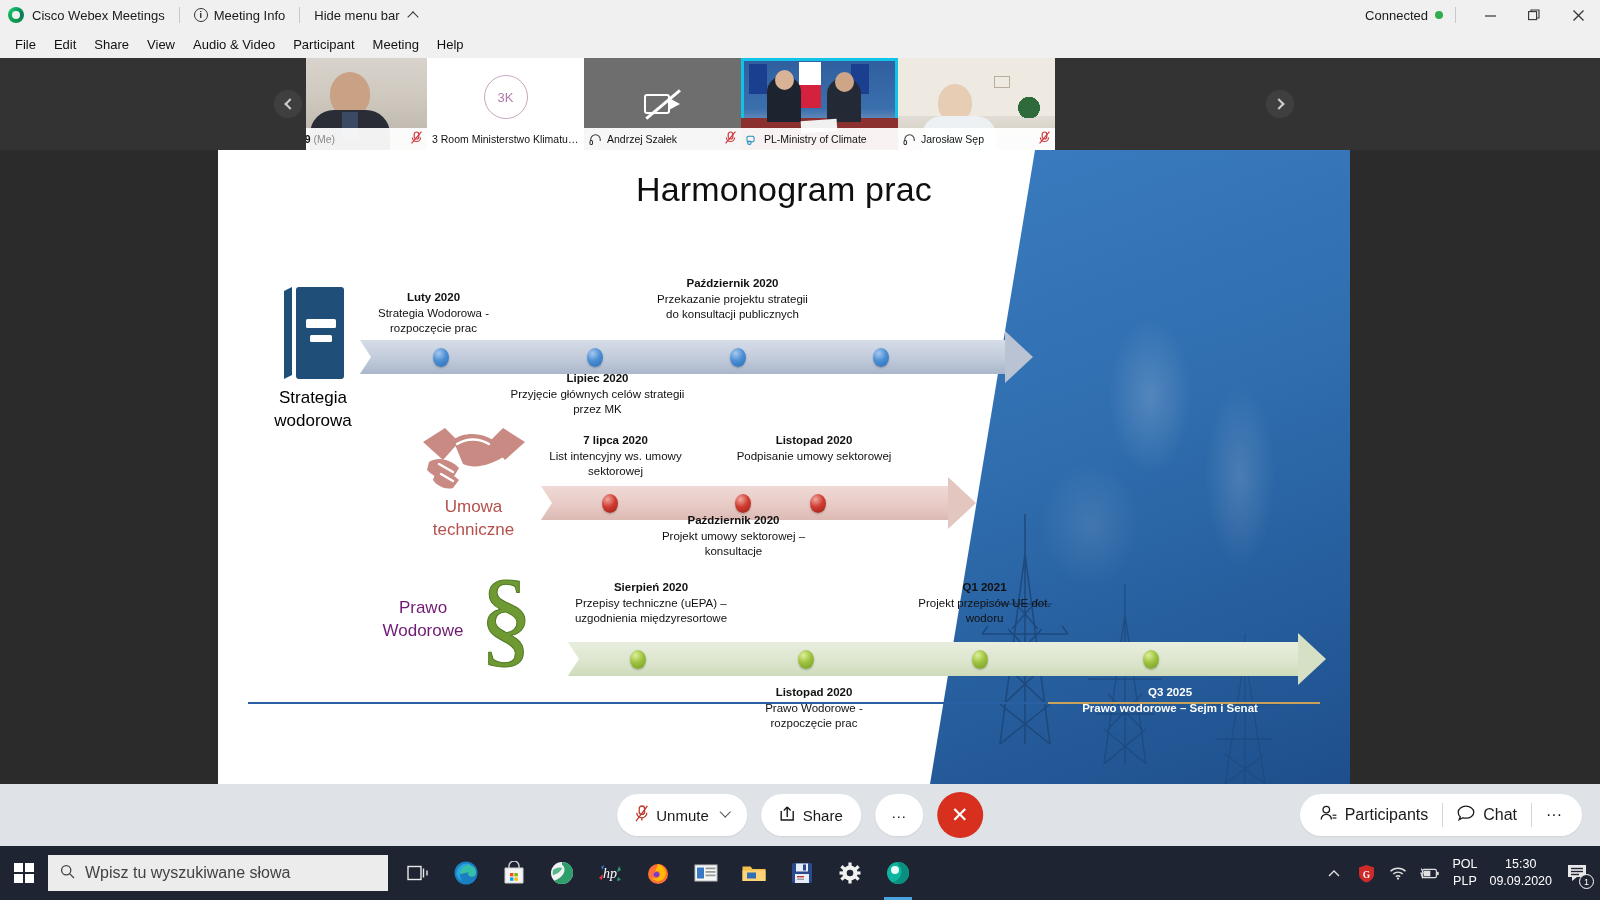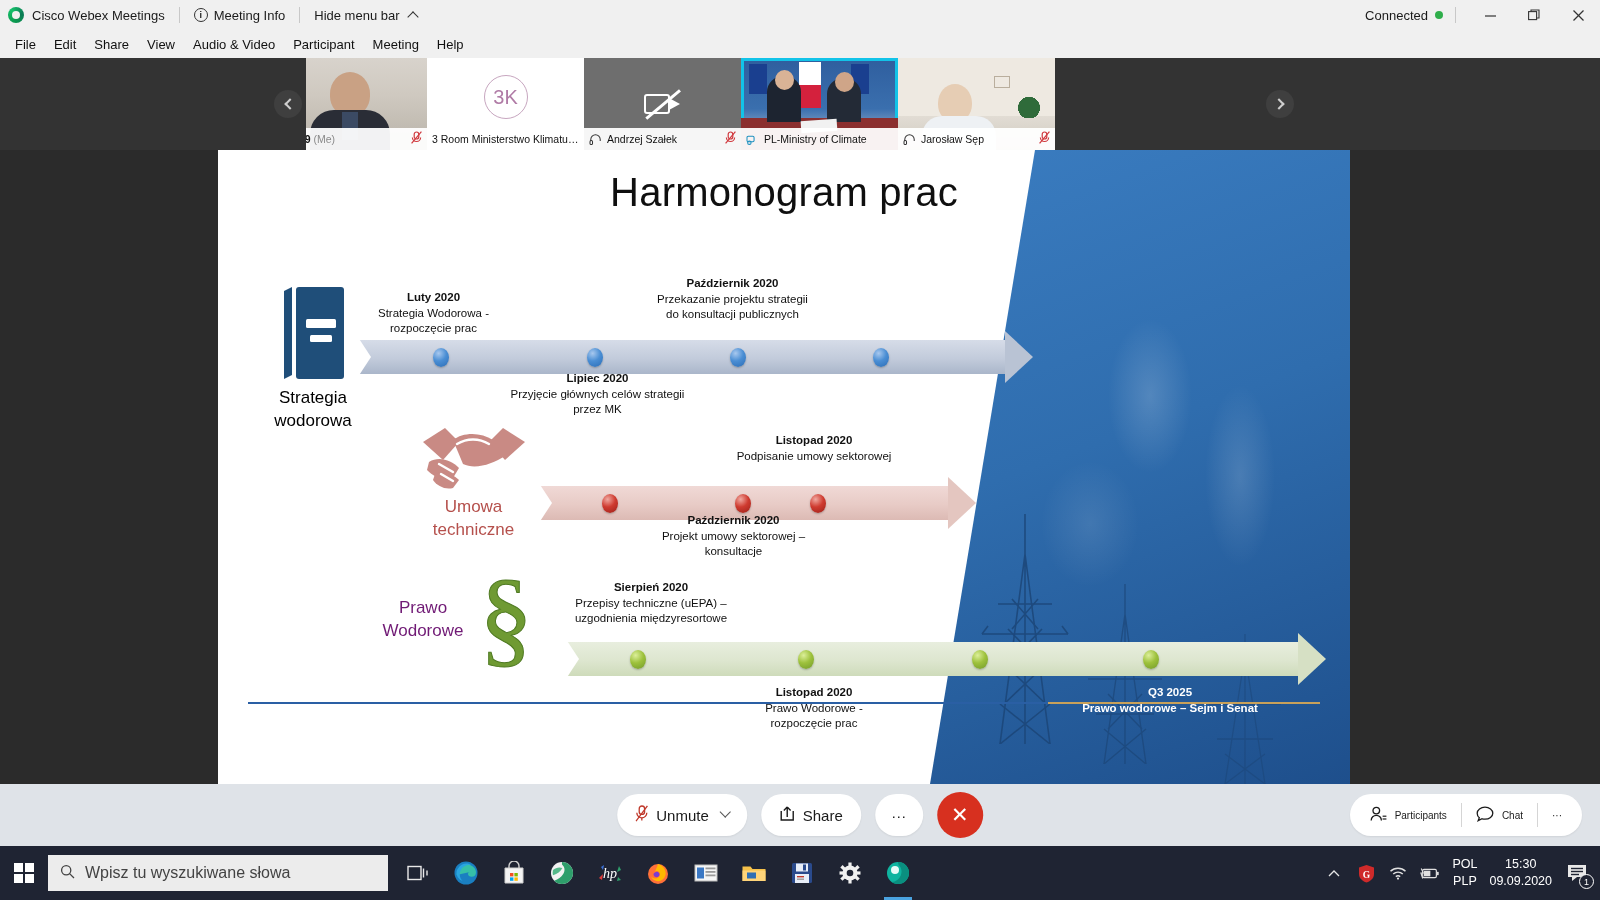--- a/index.html
+++ b/index.html
@@ -81,21 +81,21 @@
   
   .vid1{ background:linear-gradient(180deg,#d8d3cc 0%,#cfc9c0 40%,#b8b2a8 100%); }
   .vid1 .head{ position:absolute; left:60px; top:14px; width:40px; height:44px; border-radius:50% 50% 45% 45%; background:#c9a184;}
   .vid1 .body{ position:absolute; left:40px; top:52px; width:80px; height:40px; background:#2a2d36; border-radius:24px 24px 0 0;}
   .vid1 .shirt{ position:absolute; left:72px; top:54px; width:16px; height:28px; background:#3b4a63; }
 
   .avatar3k{ background:#ffffff; display:flex;align-items:center;justify-content:center;}
   .avatar-circle{
     width:44px;height:44px;border-radius:50%;border:1.5px solid #c7a6bf;
     display:flex;align-items:center;justify-content:center;
-    font-size:20px;color:#b07ba6; margin-bottom:14px;
+    font-size:13px;color:#b07ba6; margin-bottom:14px;
   }
 
   .vid3{ background:linear-gradient(180deg,#2f5e9e 0%,#3a6fae 55%,#cfd6dd 100%); }
   .vid3 .flagpl{ position:absolute; left:58px; top:4px; width:22px; height:46px; background:linear-gradient(180deg,#fff 0 50%,#d4213d 50% 100%); }
   .vid3 .flageu1{ position:absolute; left:8px; top:6px; width:18px;height:30px; background:#1a3f8f;}
   .vid3 .flageu2{ position:absolute; left:110px; top:6px; width:18px;height:30px; background:#1a3f8f;}
   .vid3 .p1{ position:absolute; left:26px; top:18px; width:34px;height:46px; background:#1d2430; border-radius:16px 16px 0 0;}
   .vid3 .p1h{ position:absolute; left:34px; top:12px; width:19px;height:20px;border-radius:50%; background:#d9b396;}
   .vid3 .p2{ position:absolute; left:86px; top:20px; width:34px;height:44px; background:#232a36; border-radius:16px 16px 0 0;}
   .vid3 .p2h{ position:absolute; left:94px; top:14px; width:19px;height:20px;border-radius:50%; background:#cfa588;}
@@ -146,21 +146,21 @@
     background:
       radial-gradient(ellipse 60px 110px at 40% 30%, rgba(255,255,255,.17), transparent 70%),
       radial-gradient(ellipse 50px 130px at 70% 55%, rgba(255,255,255,.14), transparent 70%),
       radial-gradient(ellipse 70px 90px at 20% 70%, rgba(255,255,255,.10), transparent 70%);
   }
   .pylon{ position:absolute; bottom:60px; }
   .pylon svg{ display:block; }
 
   .slide-title{
     position:absolute; left:0; top:20px; width:1132px; text-align:center;
-    font-size:40px; color:#0f0f0f; font-weight:400; letter-spacing:.2px;
+    font-size:34px; color:#0f0f0f; font-weight:400; letter-spacing:.2px;
     font-family:"Liberation Sans", sans-serif;
   }
 
   
   .row{ position:absolute; left:0; width:1132px; }
 
   .rowicon{ position:absolute; text-align:center; }
   .rowicon .caption{ font-size:17px; line-height:1.35; }
 
   .arrow{ position:absolute; height:34px; }
@@ -201,21 +201,21 @@
   .pill.round{ width:48px; padding:0; justify-content:center; }
   .endbtn{
     width:46px;height:46px;border-radius:50%;background:#d7301f; color:#fff;
     display:flex;align-items:center;justify-content:center;font-size:21px;
   }
   .cb-right{ position:absolute; right:18px; display:flex; align-items:center; }
   .rightpill{
     height:42px; background:#fff; border-radius:21px; display:flex; align-items:center;
     padding:0 6px; box-shadow:0 1px 2px rgba(0,0,0,.07);
   }
-  .rp-item{ display:flex;align-items:center;gap:8px;font-size:10px;color:#1a1a1a;padding:0 14px;height:26px;}
+  .rp-item{ display:flex;align-items:center;gap:8px;font-size:16px;color:#1a1a1a;padding:0 14px;height:26px;}
   .rp-div{ width:1px;height:24px;background:#d5d5d5; }
 
   
   .taskbar{
     position:absolute; left:0; top:846px; width:1600px; height:54px; background:#1f2433;
     display:flex; align-items:center;
   }
   .startbtn{ width:48px;height:54px; display:flex;align-items:center;justify-content:center;}
   .winflag{ width:20px;height:20px; display:grid; grid-template-columns:1fr 1fr; grid-template-rows:1fr 1fr; gap:2px;}
   .winflag i{ background:#fff; display:block;}
@@ -501,20 +501,24 @@
 
         <div class="arrow pink" style="left:318px; top:58px; width:412px;">
           <div class="shaft" style="width:412px;"></div>
           <div class="notch"></div>
           <div class="tip" style="left:412px;"></div>
           <div class="dot red" style="left:66px; top:8px;"></div>
           <div class="dot red" style="left:199px; top:8px;"></div>
           <div class="dot red" style="left:274px; top:8px;"></div>
         </div>
 
+        <div class="note" style="left:305px; top:5px; width:185px;">
+          <b>7 lipca 2020</b>
+          <span>List intencyjny ws. umowy sektorowej</span>
+        </div>
         <div class="note" style="left:516px; top:5px; width:160px;">
           <b>Listopad 2020</b>
           <span>Podpisanie umowy sektorowej</span>
         </div>
         <div class="note" style="left:438px; top:85px; width:155px;">
           <b>Październik 2020</b>
           <span>Projekt umowy sektorowej – konsultacje</span>
         </div>
       </div>
 
@@ -537,20 +541,24 @@
           <div class="tip" style="left:735px;"></div>
           <div class="dot green" style="left:67px; top:8px;"></div>
           <div class="dot green" style="left:235px; top:8px;"></div>
           <div class="dot green" style="left:409px; top:8px;"></div>
           <div class="dot green" style="left:580px; top:8px;"></div>
         </div>
 
         <div class="note" style="left:333px; top:15px; width:200px;">
           <b>Sierpień 2020</b>
           <span>Przepisy techniczne  (uEPA) – uzgodnienia międzyresortowe</span>
+        </div>
+        <div class="note" style="left:684px; top:15px; width:165px;">
+          <b>Q1 2021</b>
+          <span>Projekt przepisów UE dot. wodoru</span>
         </div>
         <div class="note" style="left:516px; top:120px; width:160px;">
           <b>Listopad 2020</b>
           <span>Prawo Wodorowe - rozpoczęcie prac</span>
         </div>
         <div class="note white" style="left:852px; top:120px; width:200px;">
           <b>Q3 2025</b>
           <span>Prawo wodorowe – Sejm i Senat</span>
         </div>
       </div>

